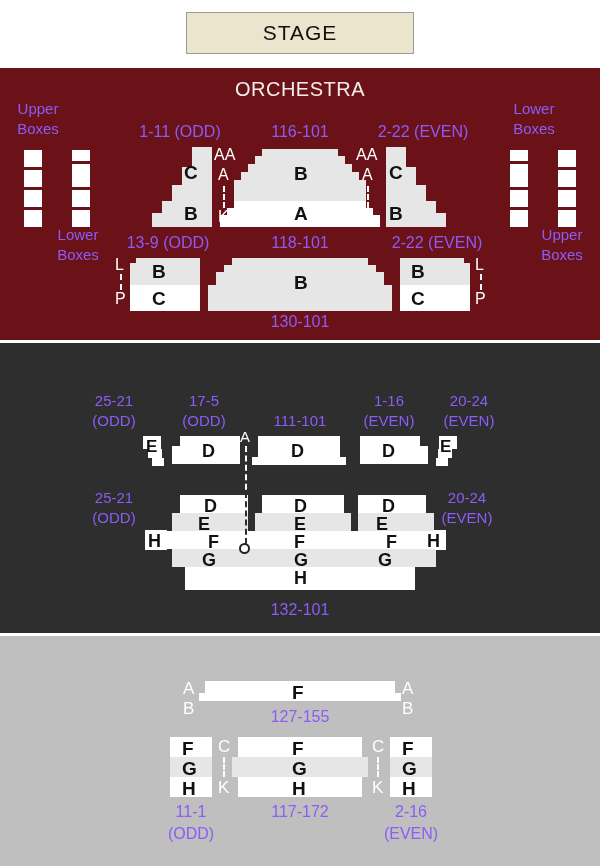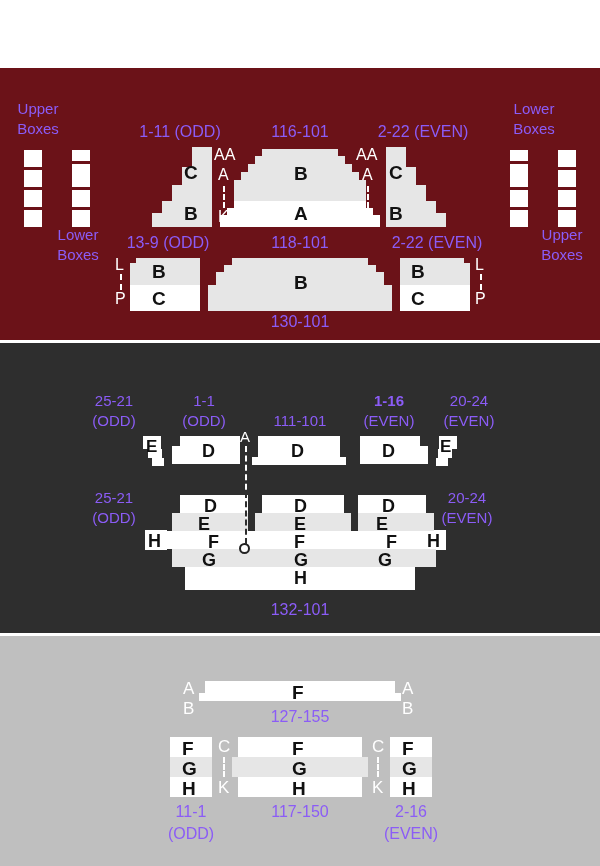--- a/index.html
+++ b/index.html
@@ -47,22 +47,28 @@
   .dash-gray{position:absolute;border-left:2px dashed #ffffff;z-index:7;}
 
   .circ{position:absolute;width:11px;height:11px;border:2px solid #222;border-radius:50%;
         background:#fff;z-index:8;box-sizing:border-box;}
 </style>
 </head>
 <body>
 
 <div class="chart">
 
+  <div class="stage-wrap">
+    <div class="stage-box">
+      <span>STAGE</span>
+    </div>
+  </div>
 
   <div class="band band-orch"></div>
+  <div class="band-title title-orch">ORCHESTRA</div>
 
   <div class="lbl lbl-w" style="left:2px;top:100px;width:72px;">Upper</div>
   <div class="lbl lbl-w" style="left:2px;top:120px;width:72px;">Boxes</div>
   <div class="lbl lbl-w" style="left:40px;top:226px;width:76px;">Lower</div>
   <div class="lbl lbl-w" style="left:40px;top:246px;width:76px;">Boxes</div>
 
   <div class="sq" style="left:24px;top:150px;width:18px;height:17px;"></div>
   <div class="sq" style="left:24px;top:170px;width:18px;height:17px;"></div>
   <div class="sq" style="left:24px;top:190px;width:18px;height:17px;"></div>
   <div class="sq" style="left:24px;top:210px;width:18px;height:17px;"></div>
@@ -168,24 +174,24 @@
   <div class="row-letter-w" style="left:475px;top:290px;">P</div>
 
   <div class="lbl lbl-w lbl-big" style="left:250px;top:313px;width:100px;">130-101</div>
 
   <div class="gap gap1"></div>
 
   <div class="band band-mezz"></div>
 
   <div class="lbl lbl-w" style="left:78px;top:392px;width:72px;">25-21</div>
   <div class="lbl lbl-w" style="left:78px;top:412px;width:72px;">(ODD)</div>
-  <div class="lbl lbl-w" style="left:168px;top:392px;width:72px;">1-1</div>
+  <div class="lbl lbl-w" style="left:168px;top:392px;width:72px;">17-5</div>
   <div class="lbl lbl-w" style="left:168px;top:412px;width:72px;">(ODD)</div>
   <div class="lbl lbl-w" style="left:258px;top:412px;width:84px;">111-101</div>
-  <div class="lbl lbl-w" style="left:352px;top:392px;width:74px;font-weight:bold;">1-16</div>
+  <div class="lbl lbl-w" style="left:352px;top:392px;width:74px;">1-16</div>
   <div class="lbl lbl-w" style="left:352px;top:412px;width:74px;">(EVEN)</div>
   <div class="lbl lbl-w" style="left:430px;top:392px;width:78px;">20-24</div>
   <div class="lbl lbl-w" style="left:430px;top:412px;width:78px;">(EVEN)</div>
 
   <div class="blk white" style="left:143px;top:436px;width:18px;height:13px;"></div>
   <div class="blk white" style="left:148px;top:449px;width:14px;height:9px;"></div>
   <div class="blk white" style="left:152px;top:458px;width:12px;height:8px;"></div>
   <div class="row-letter" style="left:146px;top:437px;font-size:17px;">E</div>
 
   <div class="blk white" style="left:180px;top:436px;width:60px;height:28px;"></div>
@@ -293,17 +299,17 @@
 
   <div class="blk white" style="left:390px;top:737px;width:42px;height:20px;"></div>
   <div class="blk gray" style="left:390px;top:757px;width:42px;height:20px;"></div>
   <div class="blk white" style="left:390px;top:777px;width:42px;height:20px;"></div>
   <div class="row-letter" style="left:402px;top:738px;font-size:19px;">F</div>
   <div class="row-letter" style="left:402px;top:758px;font-size:19px;">G</div>
   <div class="row-letter" style="left:402px;top:778px;font-size:19px;">H</div>
 
   <div class="lbl lbl-w lbl-big" style="left:152px;top:803px;width:78px;">11-1</div>
   <div class="lbl lbl-w lbl-big" style="left:152px;top:825px;width:78px;">(ODD)</div>
-  <div class="lbl lbl-w lbl-big" style="left:250px;top:803px;width:100px;">117-150</div>
+  <div class="lbl lbl-w lbl-big" style="left:250px;top:803px;width:100px;">117-172</div>
   <div class="lbl lbl-w lbl-big" style="left:368px;top:803px;width:86px;">2-16</div>
   <div class="lbl lbl-w lbl-big" style="left:368px;top:825px;width:86px;">(EVEN)</div>
 
 </div>
 
 </body></html>

